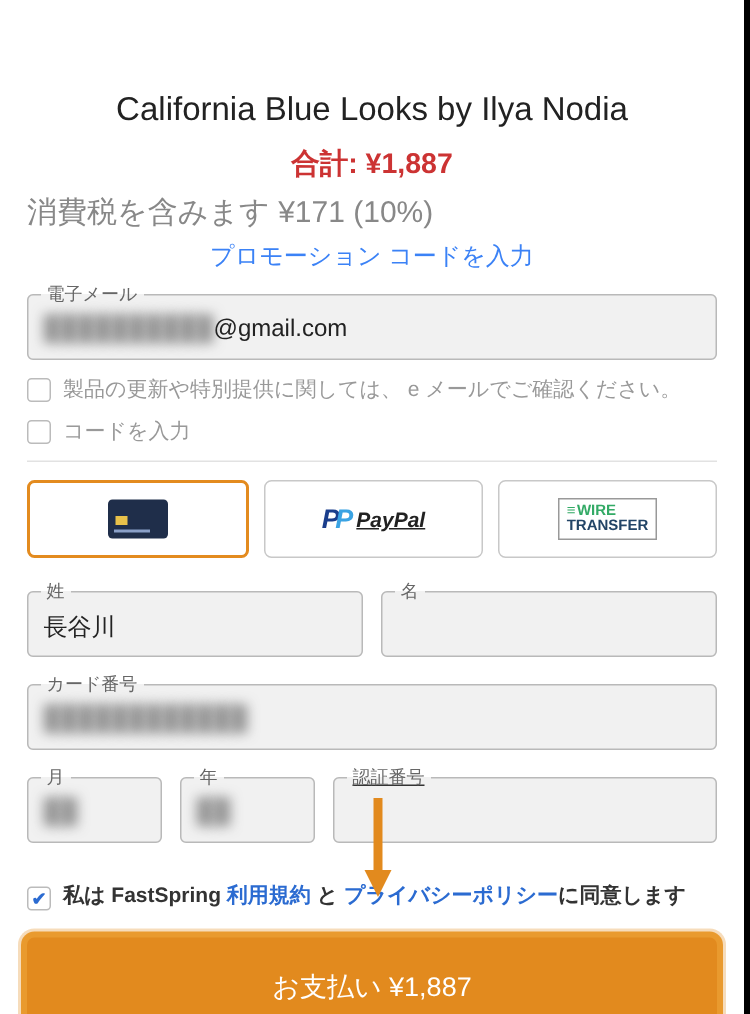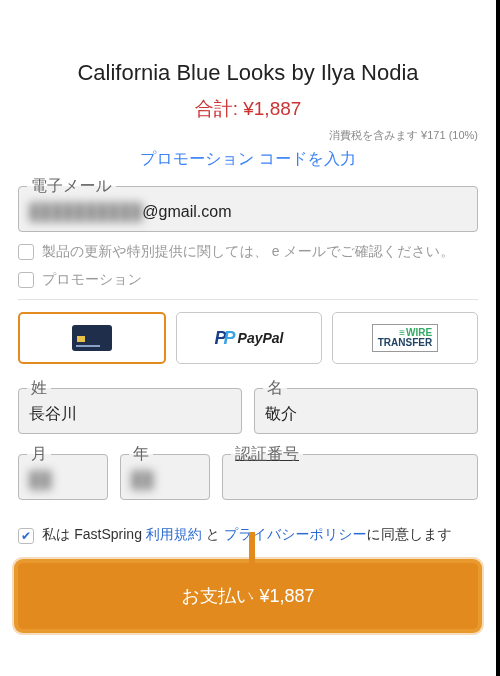--- a/index.html
+++ b/index.html
@@ -17,47 +17,47 @@
   .title {
     text-align: center;
     font-size: 22px;
     font-weight: 400;
     color: #222;
     margin: 4px 0 10px 0;
   }
   .total-line {
     text-align: center;
     font-size: 19px;
-    font-weight: 400;
+    font-weight: 700;
     color: #c33;
     margin-bottom: 6px;
   }
   .tax-line {
-    text-align: right;
-    font-size: 11px;
+    text-align: left;
+    font-size: 20px;
     color: #888;
     margin-bottom: 6px;
   }
   .promo-link {
     text-align: center;
     font-size: 16px;
     color: #3b82f6;
     margin-bottom: 6px;
     cursor: pointer;
   }
   fieldset {
     border: 1px solid #b9b9b9;
     border-radius: 4px;
     padding: 0;
     margin: 0 0 10px 0;
     background: #f1f1f1;
     position: relative;
   }
   fieldset legend {
-    font-size: 16px;
+    font-size: 12px;
     color: #666;
     padding: 0 4px;
     margin-left: 8px;
     background: transparent;
   }
   .field-input {
     width: 100%;
     border: none;
     background: transparent;
     font-size: 16px;
@@ -104,31 +104,31 @@
   .card-glyph::after {
     content: ""; position: absolute; left: 4px; bottom: 4px; width: 24px; height: 2px;
     background: #8aa0c8;
   }
   .paypal-label { display: flex; align-items: center; gap: 2px; }
   .pp-p { font-style: italic; font-weight: 800; font-size: 18px; }
   .pp-p.blue { color: #1a3e8c; }
   .pp-p.light { color: #3aa3e3; margin-left: -5px; }
   .wire-label {
     border: 1px solid #999; padding: 3px 5px; font-size: 10px; font-weight: 800;
-    color: #3a6; letter-spacing: 0; line-height: 1; text-align: right;
+    color: #3a6; letter-spacing: 0; line-height: 1; text-align: left;
   }
   .wire-label .bars { color: #3a6; letter-spacing: -2px; margin-right: 3px; font-weight: 900;}
   .row2 { display: flex; gap: 12px; }
   .row2 > fieldset { flex: 1; }
   .row3 { display: flex; gap: 12px; }
   .row3 > fieldset:nth-child(1), .row3 > fieldset:nth-child(2) { flex: 0 0 90px; }
   .row3 > fieldset:nth-child(3) { flex: 1; text-decoration: underline; }
   .terms-row {
-    display: flex; align-items: center; gap: 8px;
-    font-size: 14px; color: #333; margin: 14px 0 12px; line-height: 1.5;
+    display: flex; align-items: flex-end; gap: 8px;
+    font-size: 14px; color: #333; margin: 14px 0 12px; line-height: 1.5; font-weight: bold;
   }
   .terms-row a { color: #2b6bd1; text-decoration: none; }
   .pay-btn {
     width: 100%; height: 66px;
     background: #e28a1e; color: #fff;
     border: none; border-radius: 5px;
     font-size: 18px; font-weight: 500;
     cursor: pointer;
     box-shadow: 0 0 0 4px #e99a2e, 0 0 0 6px rgba(226,138,30,0.3);
     margin-top: 6px;
@@ -160,55 +160,60 @@
     </div>
   </fieldset>
 
   <div class="checkbox-row">
     <span class="cb"></span>
     <span>製品の更新や特別提供に関しては、 e メールでご確認ください。</span>
   </div>
 
   <div class="checkbox-row">
     <span class="cb"></span>
-    <span>プロモーション</span>
+    <span>コードを入力</span>
   </div>
 
   <div class="divider"></div>
 
   <div class="pay-methods">
     <div class="pm selected">
       <span class="card-glyph"></span>
     </div>
     <div class="pm">
       <span class="paypal-label">
         <span class="pp-p blue">P</span>
           <span class="pp-p light">P</span>
-        <span style="font-style:italic;">PayPal</span>
+        <span style="font-style:italic;text-decoration:underline;">PayPal</span>
       </span>
     </div>
     <div class="pm">
       <span class="wire-label">
         <span class="bars">≡</span><span>WIRE</span><br>
         <span style="color:#246;">TRANSFER</span>
       </span>
     </div>
   </div>
 
   <div class="row2">
     <fieldset>
       <legend>姓</legend>
       <input class="field-input" value="長谷川" style="">
     </fieldset>
     <fieldset>
       <legend>名</legend>
-      <input class="field-input" value="敬介" style="">
-    </fieldset>
-  </div>
-
+    </fieldset>
+  </div>
+
+  <fieldset>
+    <legend>カード番号</legend>
+    <div class="field-input">
+      <span class="blurred">████████████</span>
+    </div>
+  </fieldset>
 
   <div class="row3">
     <fieldset>
       <legend>月</legend>
       <div class="field-input">
         <span class="blurred">██</span>
       </div>
     </fieldset>
     <fieldset>
       <legend>年</legend>

